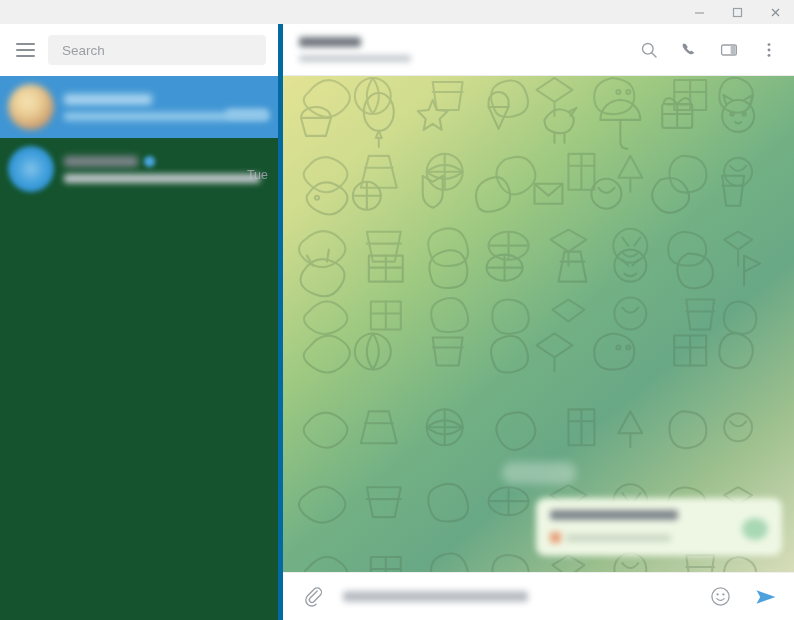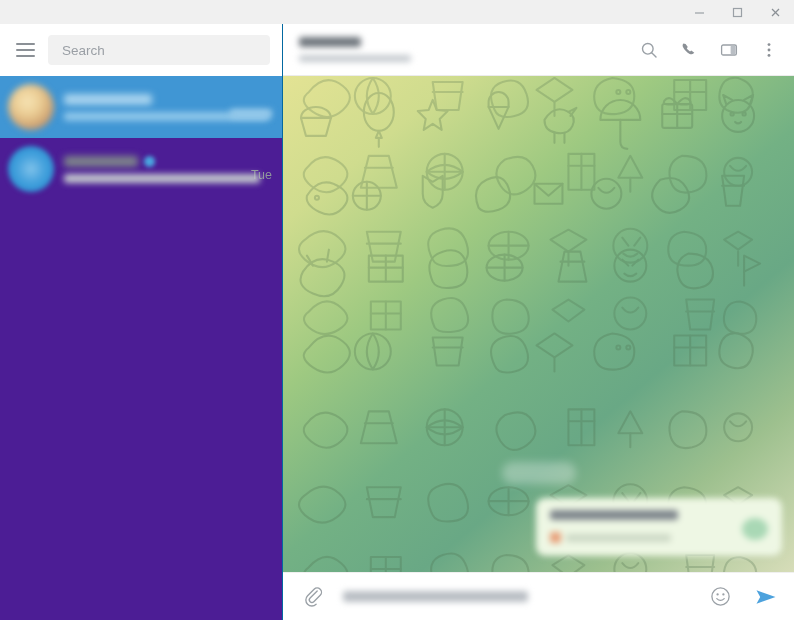--- a/index.html
+++ b/index.html
@@ -31,22 +31,22 @@
     display: flex; align-items: center; justify-content: center;
   }
   .win-btn svg { display: block; }
 
   
   .body-split { flex: 1; display: flex; min-height: 0; }
 
   
   .sidebar {
     width: 283px; flex: 0 0 283px;
-    background: #4c1d95;
-    border-right: 1px solid #0369a1;
+    background: #14532d;
+    border-right: 5px solid #0369a1;
     display: flex; flex-direction: column;
     position: relative;
   }
   .side-top {
     height: 52px; flex: 0 0 52px;
     display: flex; align-items: center;
     padding: 0 12px 0 10px;
     background: #ffffff;
   }
   .hamburger {

